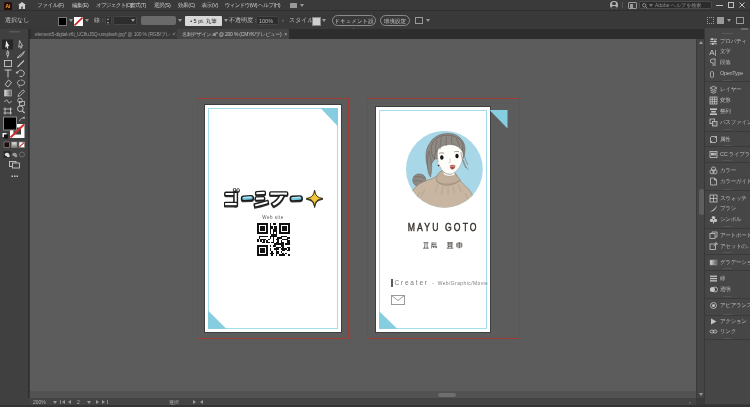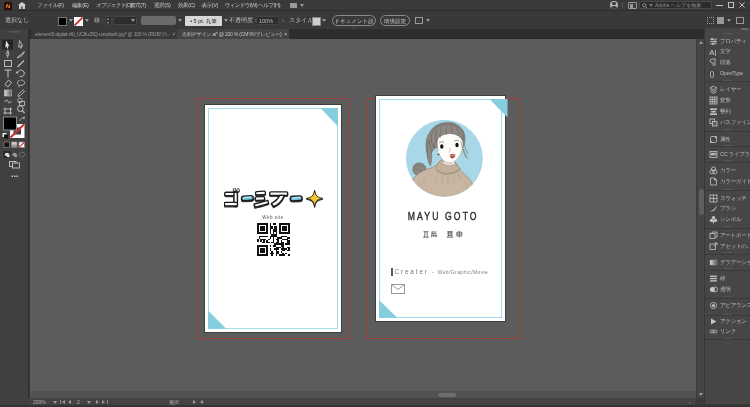--- a/index.html
+++ b/index.html
@@ -420,21 +420,21 @@
         <rect x="2" y="2" width="3" height="3" fill="#111"></rect>
         <rect x="14" y="0" width="7" height="7" fill="#111"></rect>
         <rect x="15" y="1" width="5" height="5" fill="#fff"></rect>
         <rect x="16" y="2" width="3" height="3" fill="#111"></rect>
         <rect x="0" y="14" width="7" height="7" fill="#111"></rect>
         <rect x="1" y="15" width="5" height="5" fill="#fff"></rect>
         <rect x="2" y="16" width="3" height="3" fill="#111"></rect>
       </svg>
 </div>
 
-<div class="card" id="card2" style="left:376px;top:96px;width:129px;height:225px">
+<div class="card" id="card2" style="left:376px;top:107px;width:114px;height:225px">
   <div class="cardborder"></div>
   <svg class="abs" style="left:0;top:0" width="134.5" height="225" viewBox="0 0 134.5 225">
     <polygon points="113.5,3 131.5,3 131.5,21.5" fill="#87cde0"></polygon>
     <polygon points="3,204 3,222 21.5,222" fill="#87cde0"></polygon>
   </svg>
   <svg class="abs" style="left:29px;top:23.5px" width="78" height="78" viewBox="0 0 78 78">
     <defs>
           <clipPath id="pc">
             <circle cx="39.4" cy="38.3" r="38.4"></circle>
           </clipPath>

